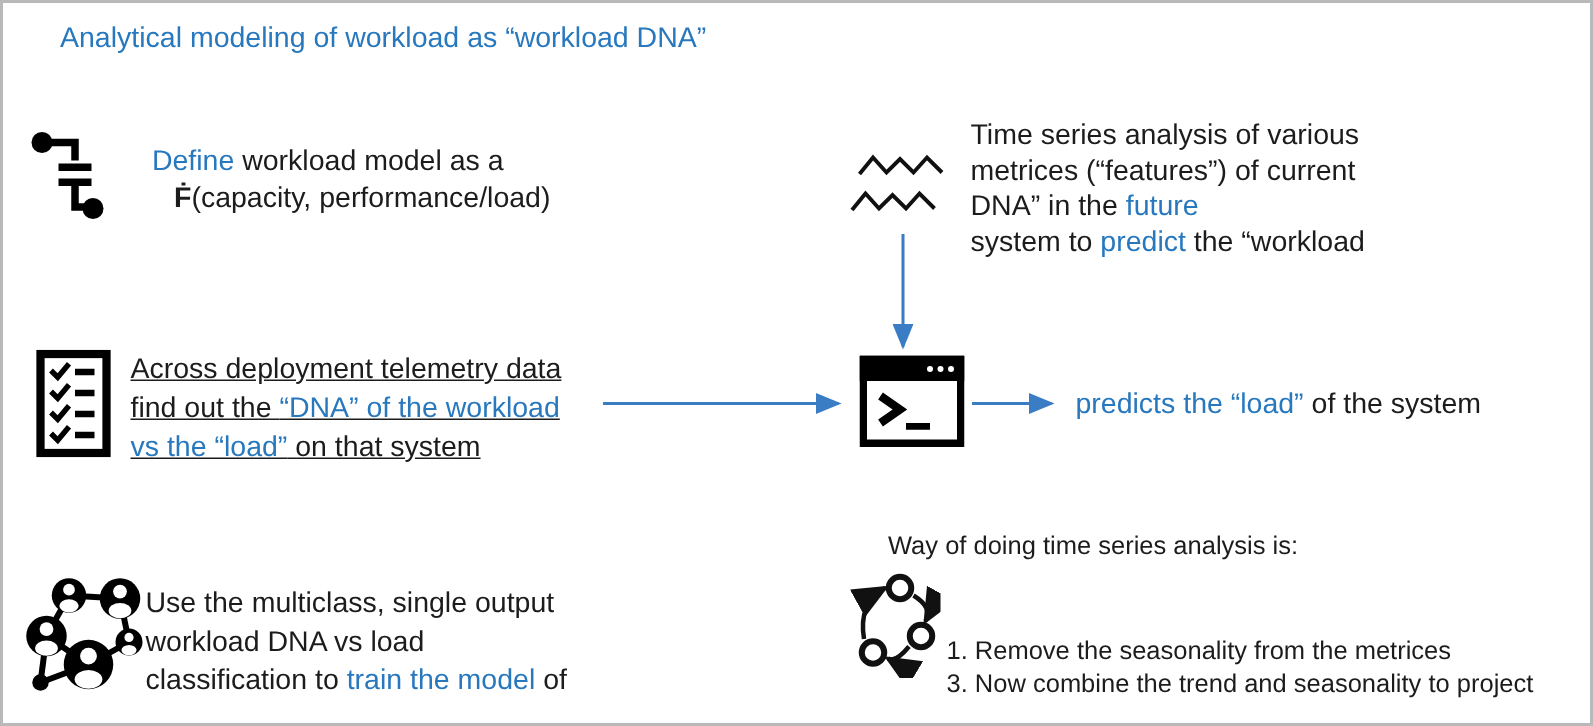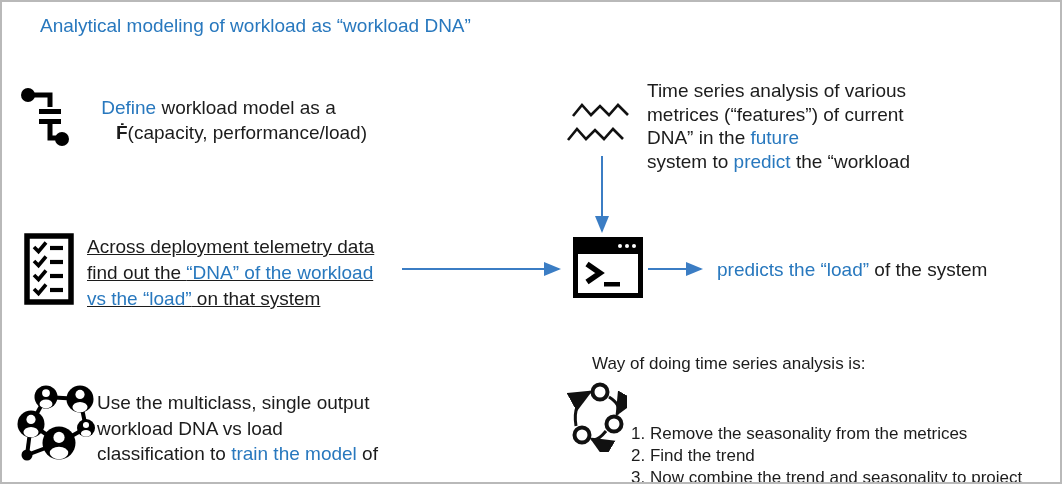--- a/index.html
+++ b/index.html
@@ -153,17 +153,16 @@
       <circle cx="33" cy="14" r="7.5" stroke-width="4"></circle>
       <circle cx="47" cy="46" r="7.5" stroke-width="4"></circle>
       <circle cx="15" cy="57" r="7.5" stroke-width="4"></circle>
       <path d="M42 19 Q55 27 50 36" stroke-width="3" marker-end="url(#ak)"></path>
       <path d="M39 53 Q30 64 25 61" stroke-width="3" marker-end="url(#ak)"></path>
       <path d="M9 48 Q5 24 23 14" stroke-width="3" marker-end="url(#ak)"></path>
     </g>
   </svg>
   <div id="blk-steps" class="abs tblock" style="left:629px;top:373px;margin-top:48px;">
       <div class="tline"><span>1. Remove the seasonality from the metrices</span></div>
-      <div class="tline"><span>2. Find the trend</span></div>
       <div class="tline"><span>3. Now combine the trend and seasonality to project</span></div>
     </div>
 
 </div>
 
 </body></html>

